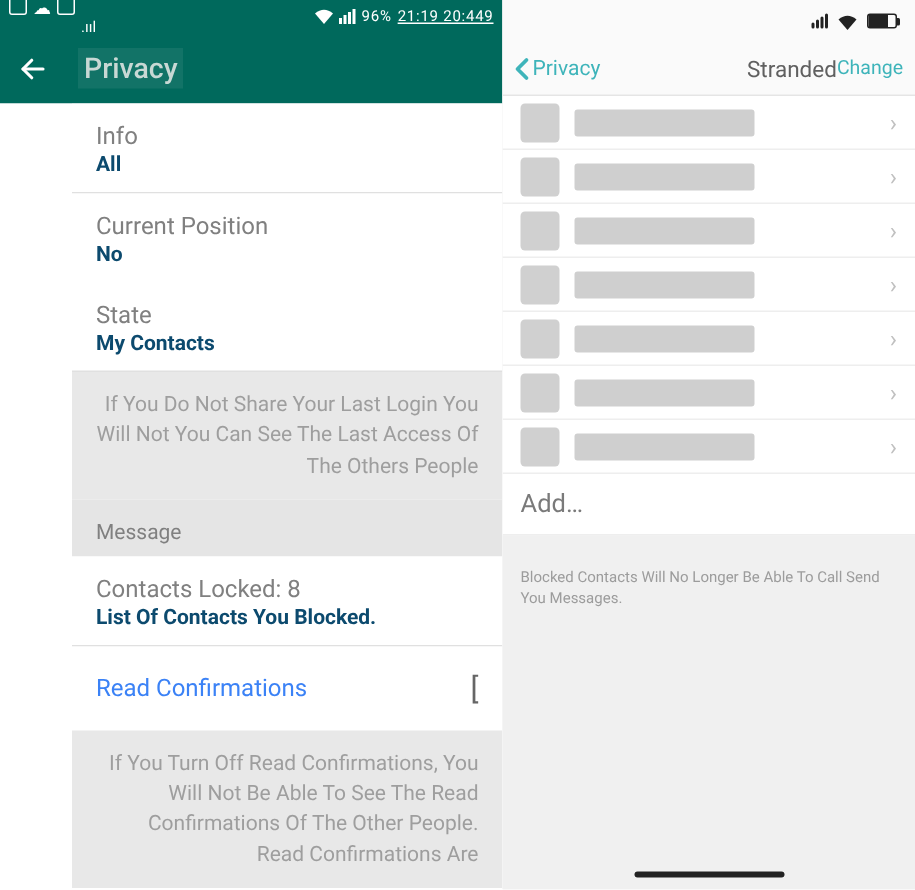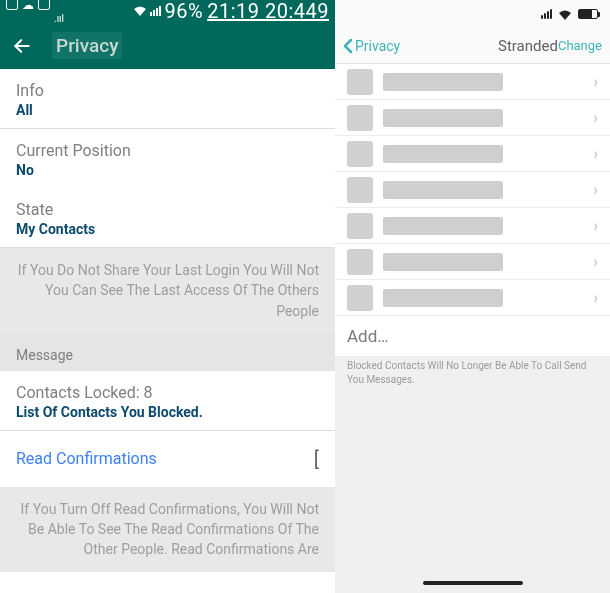--- a/index.html
+++ b/index.html
@@ -51,21 +51,21 @@
       margin-right: 4px;
     }
     .android-statusbar .signal .bar {
       width: 2px; background: #fff;
     }
     .android-statusbar .b1 { height: 4px; }
     .android-statusbar .b2 { height: 6px; }
     .android-statusbar .b3 { height: 8px; }
     .android-statusbar .b4 { height: 10px; }
     .android-statusbar .status-text {
-      font-size: 20px;
+      font-size: 10px;
       font-weight: 400;
       letter-spacing: 0.5px;
     }
     
     .android-header {
       height: 47px;
       background: #00695c;
       display: flex;
       align-items: center;
       padding: 0 10px;
@@ -81,20 +81,21 @@
       background: rgba(255,255,255,0.07);
       padding: 2px 4px;
       font-size: 19px;
       font-weight: 500;
     }
     
     .left-content {
       flex: 1;
       overflow-y: hidden;
       background: #fff;
+      padding-left: 48px;
     }
     .setting-item {
       padding: 12px 16px 10px;
       background: #fff;
     }
     .setting-item.with-border {
       border-bottom: 1px solid #e0e0e0;
     }
     .setting-title {
       font-size: 16px;
@@ -234,21 +235,21 @@
     }
     .ios-add {
       background: #fff;
       padding: 10px 12px;
       color: #7a7a7a;
       font-size: 17px;
       border-bottom: 1px solid #eee;
     }
     .ios-footer {
       background: #f0f0f0;
-      padding: 2px 12px;
+      padding: 22px 12px;
       font-size: 10px;
       color: #9c9c9c;
       line-height: 1.35;
       flex: 1;
     }
     .ios-home-indicator {
       position: absolute;
       bottom: 8px;
       left: 50%;
       transform: translateX(-50%);

